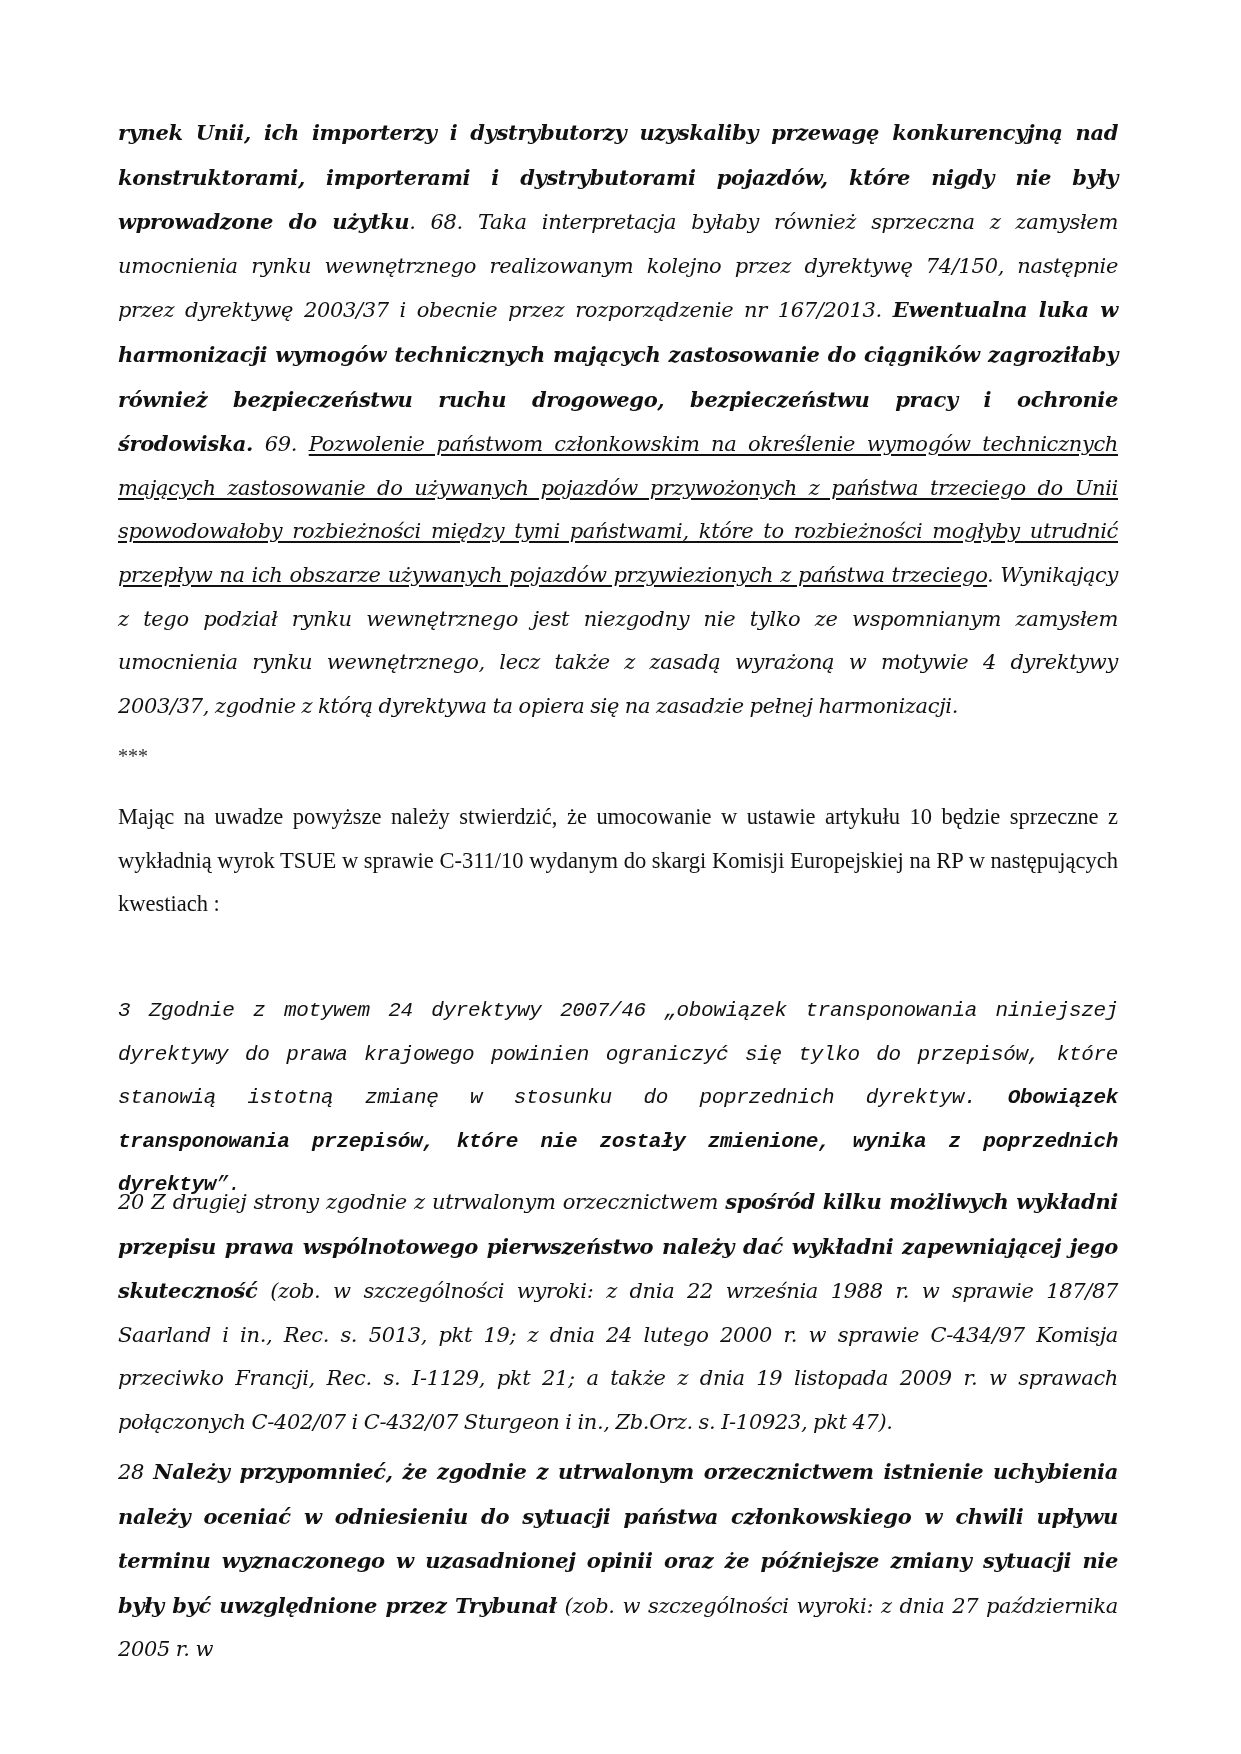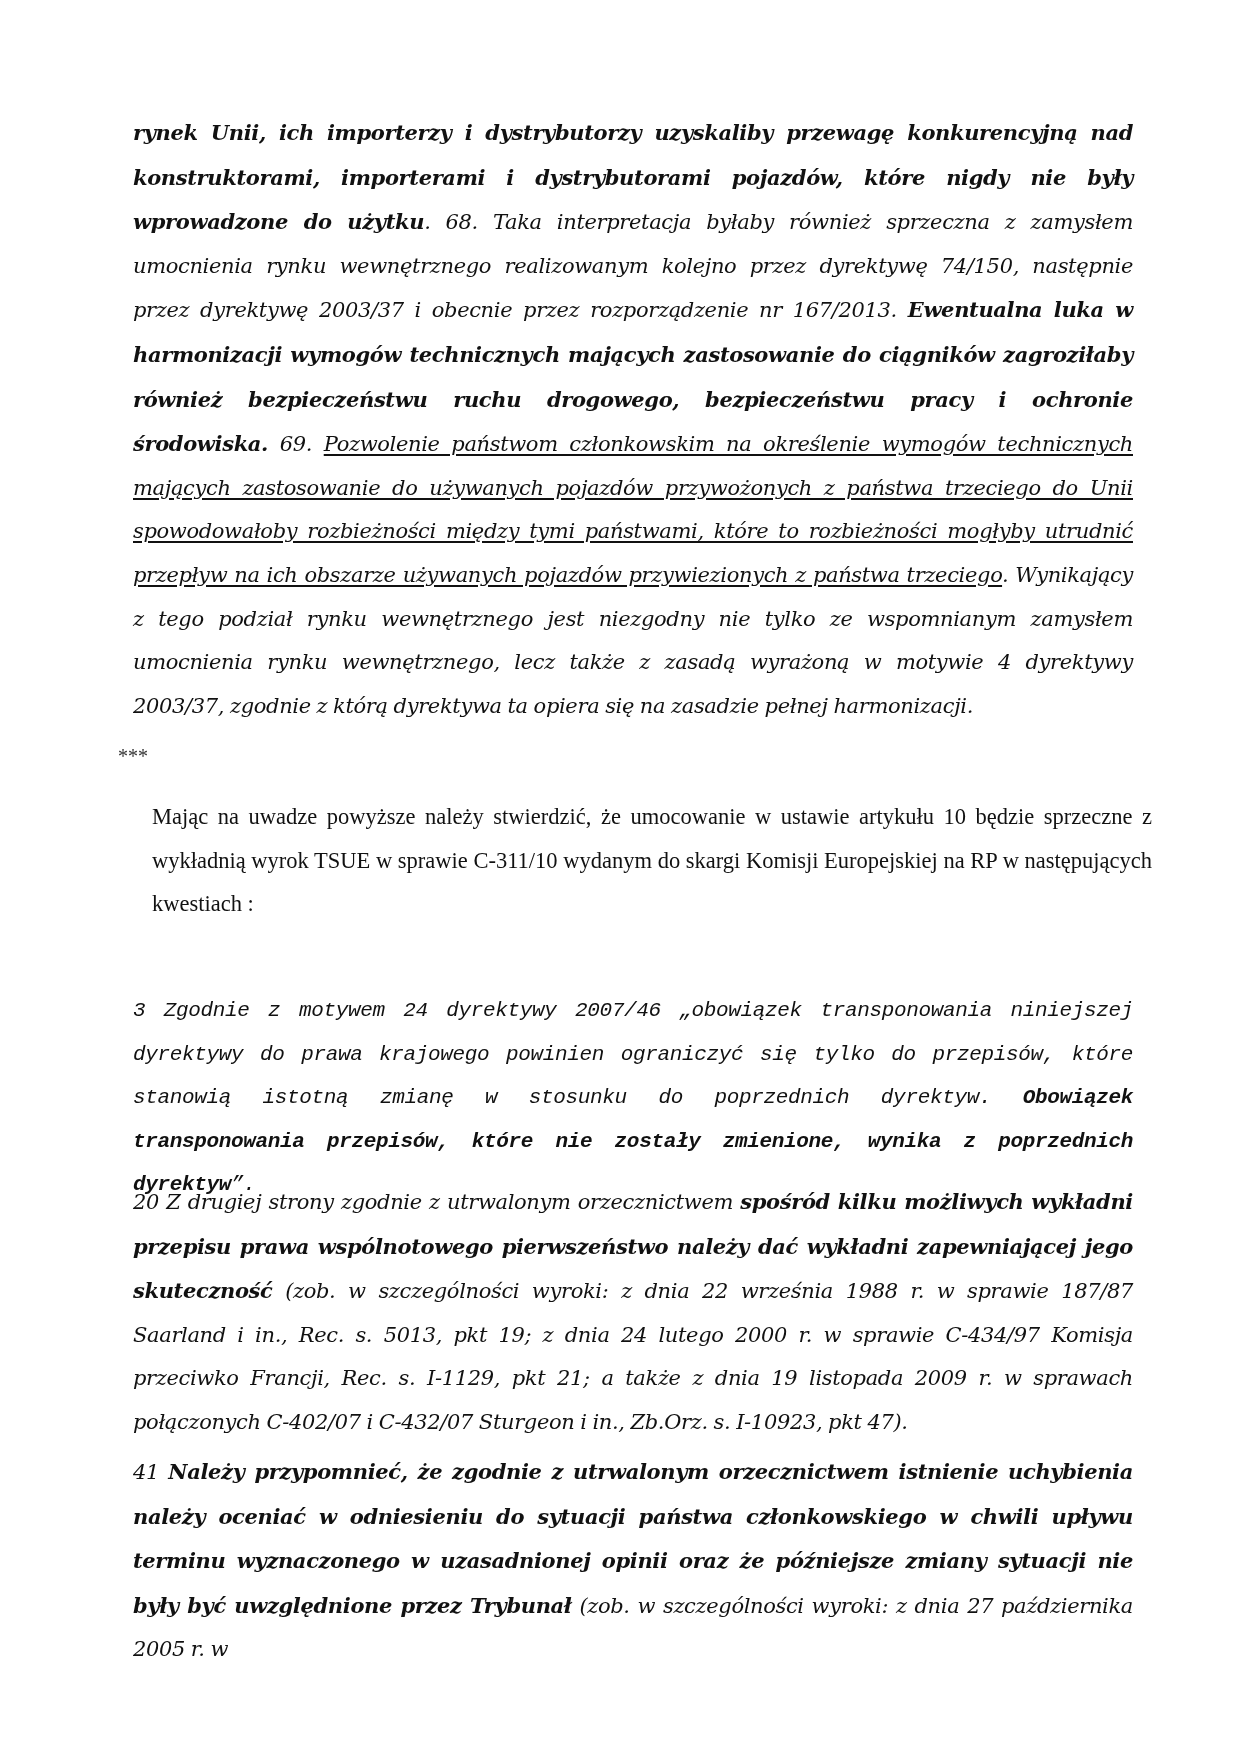--- a/index.html
+++ b/index.html
@@ -1,19 +1,19 @@
 <!DOCTYPE html>
 <html><head>
 <meta charset="utf-8">
 <style>
   html, body { margin: 0; padding: 0; background: #ffffff; }
   body { width: 1241px; height: 1754px; position: relative; overflow: hidden; color: #111111; }
   .page { position: absolute; left: 0; top: 0; width: 1241px; height: 1754px; background: #fff; }
   .para {
-    position: absolute; left: 133px; width: 1000px;
+    position: absolute; left: 118px; width: 1000px;
     margin: 0; text-align: justify;
     line-height: 43.6px; font-size: 21px;
     font-family: "DejaVu Serif", serif;
     font-style: italic;
     letter-spacing: -0.35px;
     word-spacing: -0.5px;
   }
   .para .b { font-weight: bold; }
   .para .u { text-decoration: underline; text-underline-offset: 3px; }
   .roman {
@@ -26,27 +26,27 @@
 <body>
 
 <div class="page">
 
   <p class="para" style="top:111px;">
     <span class="b">rynek Unii, ich importerzy i dystrybutorzy uzyskaliby przewagę konkurencyjną nad konstruktorami, importerami i dystrybutorami pojazdów, które nigdy nie były wprowadzone do użytku</span><span>. 68. Taka interpretacja byłaby również sprzeczna z zamysłem umocnienia rynku wewnętrznego realizowanym kolejno przez dyrektywę 74/150, następnie przez dyrektywę 2003/37 i obecnie przez rozporządzenie nr 167/2013. </span><span class="b">Ewentualna luka w harmonizacji wymogów technicznych mających zastosowanie do ciągników zagroziłaby również bezpieczeństwu ruchu drogowego, bezpieczeństwu pracy i ochronie środowiska.</span><span> 69. </span><span class="u">Pozwolenie państwom członkowskim na określenie wymogów technicznych mających zastosowanie do używanych pojazdów przywożonych z państwa trzeciego do Unii spowodowałoby rozbieżności między tymi państwami, które to rozbieżności mogłyby utrudnić przepływ na ich obszarze używanych pojazdów przywiezionych z państwa trzeciego</span><span>. Wynikający z tego podział rynku wewnętrznego jest niezgodny nie tylko ze wspomnianym zamysłem umocnienia rynku wewnętrznego, lecz także z zasadą wyrażoną w motywie 4 dyrektywy 2003/37, zgodnie z którą dyrektywa ta opiera się na zasadzie pełnej harmonizacji.</span>
   </p>
 
   <div class="stars" style="top:735px;">***</div>
 
-  <p class="para roman" style="top:795px;margin-left:19px;">Mając na uwadze powyższe należy stwierdzić, że umocowanie w ustawie artykułu 10 będzie sprzeczne z wykładnią wyrok TSUE w sprawie C-311/10 wydanym do skargi Komisji Europejskiej na RP w następujących kwestiach :</p>
+  <p class="para roman" style="top:795px;">Mając na uwadze powyższe należy stwierdzić, że umocowanie w ustawie artykułu 10 będzie sprzeczne z wykładnią wyrok TSUE w sprawie C-311/10 wydanym do skargi Komisji Europejskiej na RP w następujących kwestiach :</p>
 
   <p class="para" style="top:989px;font-family:Liberation Mono, monospace;">
     <span>3 Zgodnie z motywem 24 dyrektywy 2007/46 „obowiązek transponowania niniejszej dyrektywy do prawa krajowego powinien ograniczyć się tylko do przepisów, które stanowią istotną zmianę w stosunku do poprzednich dyrektyw. </span><span class="b">Obowiązek transponowania przepisów, które nie zostały zmienione, wynika z poprzednich dyrektyw</span><span>”.</span>
   </p>
 
   <p class="para" style="top:1180px;">
     <span>20 Z drugiej strony zgodnie z utrwalonym orzecznictwem </span><span class="b">spośród kilku możliwych wykładni przepisu prawa wspólnotowego pierwszeństwo należy dać wykładni zapewniającej jego skuteczność</span><span> (zob. w szczególności wyroki: z dnia 22 września 1988 r. w sprawie 187/87 Saarland i in., Rec. s. 5013, pkt 19; z dnia 24 lutego 2000 r. w sprawie C-434/97 Komisja przeciwko Francji, Rec. s. I-1129, pkt 21; a także z dnia 19 listopada 2009 r. w sprawach połączonych C-402/07 i C-432/07 Sturgeon i in., Zb.Orz. s. I-10923, pkt 47).</span>
   </p>
 
   <p class="para" style="top:1450px;">
-    <span>41 </span><span class="b">Należy przypomnieć, że zgodnie z utrwalonym orzecznictwem istnienie uchybienia należy oceniać w odniesieniu do sytuacji państwa członkowskiego w chwili upływu terminu wyznaczonego w uzasadnionej opinii oraz że późniejsze zmiany sytuacji nie były być uwzględnione przez Trybunał</span><span> (zob. w szczególności wyroki: z dnia 27 października 2005 r. w</span>
+    <span>28 </span><span class="b">Należy przypomnieć, że zgodnie z utrwalonym orzecznictwem istnienie uchybienia należy oceniać w odniesieniu do sytuacji państwa członkowskiego w chwili upływu terminu wyznaczonego w uzasadnionej opinii oraz że późniejsze zmiany sytuacji nie były być uwzględnione przez Trybunał</span><span> (zob. w szczególności wyroki: z dnia 27 października 2005 r. w</span>
   </p>
 
 </div>
 
 </body></html>

